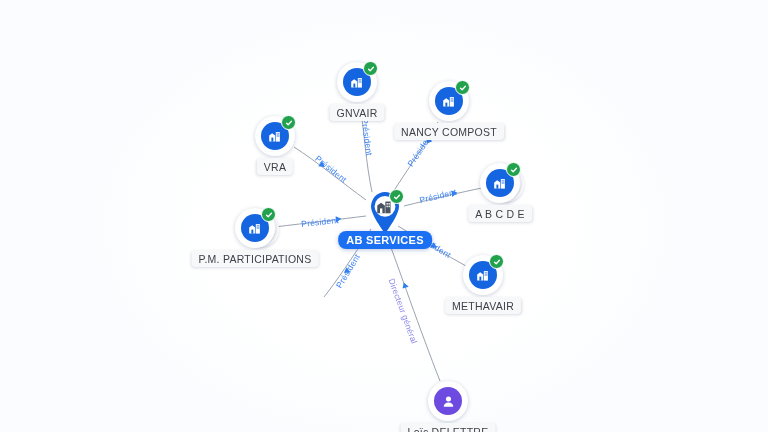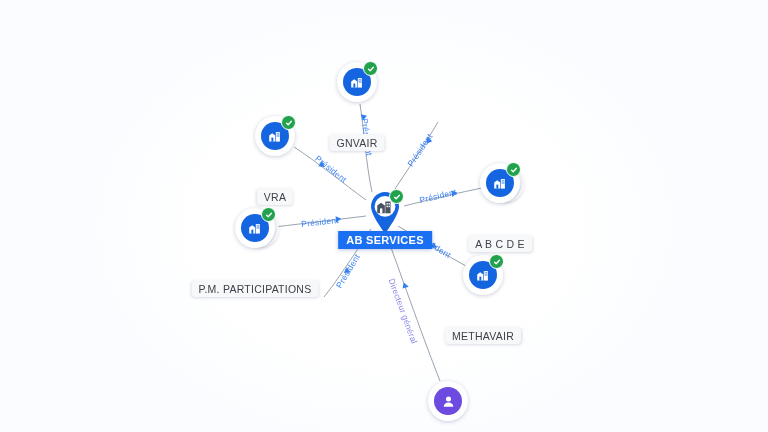--- a/index.html
+++ b/index.html
@@ -51,39 +51,38 @@
   }
   .badge svg{display:block;}
 
   
   .label{
     position:absolute;left:50%;top:42px;transform:translateX(-50%);
     background:#f7f8fa;color:#3d4148;
     font-size:10.5px;letter-spacing:.25px;white-space:nowrap;
     padding:2.5px 7px;border-radius:4px;
     box-shadow:0 1px 3px rgba(20,40,90,.16);
-    margin-top:30px;
   }
 
   
   #center-node{position:absolute;transform:translate(-50%,-50%);}
   .pin-wrap{position:relative;width:34px;height:44px;}
   .pin{position:absolute;left:0;top:0;width:34px;height:44px;}
   .pin-badge{
     position:absolute;right:-2px;top:-1px;
     width:13px;height:13px;border-radius:50%;
     background:#22a24c;border:1.6px solid #ffffff;
     display:flex;align-items:center;justify-content:center;
     z-index:3;
   }
   .center-label{
     position:absolute;left:50%;top:41px;transform:translateX(-50%);
     background:#1a6ff2;color:#ffffff;
     font-size:11px;font-weight:bold;letter-spacing:.3px;white-space:nowrap;
-    padding:3px 8px;border-radius:0;
+    padding:3px 8px;border-radius:8px;
     box-shadow:0 1px 4px rgba(20,60,140,.3);
   }
 
   
   .edge-label{
     position:absolute;transform-origin:50% 50%;
     font-size:8.5px;letter-spacing:.2px;white-space:nowrap;
     color:#3b82f6;pointer-events:none;
   }
   .edge-label.dg{color:#8b87e8;}
@@ -175,20 +174,43 @@
       </div>
       <div class="badge">
         <svg width="8" height="8" viewBox="0 0 10 10">
           <path d="M2 5.2 L4 7.2 L8 2.9" stroke="#ffffff" stroke-width="1.7" fill="none" stroke-linecap="round" stroke-linejoin="round"></path>
         </svg>
       </div>
       <div class="label">GNVAIR</div>
     </div>
   </div>
 
+  <div class="node" style="left:449px;top:101px;">
+    <div class="node-hit">
+      <div class="disc">
+        <div class="inner">
+          <svg width="16" height="16" viewBox="0 0 16 16">
+            <path fill="#ffffff" d="M2.2 13.6V7.4l3-2.2 3 2.2v6.2z"></path>
+            <path fill="#ffffff" d="M8.8 13.6V4.1h4.1v9.5z"></path>
+            <rect x="9.7" y="5.3" width="1" height="1.2" fill="#1565e0"></rect>
+            <rect x="11.3" y="5.3" width="1" height="1.2" fill="#1565e0"></rect>
+            <rect x="9.7" y="7.4" width="1" height="1.2" fill="#1565e0"></rect>
+            <rect x="11.3" y="7.4" width="1" height="1.2" fill="#1565e0"></rect>
+            <rect x="4.4" y="9.6" width="1.9" height="4" fill="#1565e0"></rect>
+          </svg>
+        </div>
+      </div>
+      <div class="badge">
+        <svg width="8" height="8" viewBox="0 0 10 10">
+          <path d="M2 5.2 L4 7.2 L8 2.9" stroke="#ffffff" stroke-width="1.7" fill="none" stroke-linecap="round" stroke-linejoin="round"></path>
+        </svg>
+      </div>
+      <div class="label">NANCY COMPOST</div>
+    </div>
+  </div>
 
   <div class="node" style="left:500px;top:183px;">
     <div class="node-hit">
       <div class="stack s1"></div>
       <div class="stack s2"></div>
       <div class="disc">
         <div class="inner">
           <svg width="16" height="16" viewBox="0 0 16 16">
             <path fill="#ffffff" d="M2.2 13.6V7.4l3-2.2 3 2.2v6.2z"></path>
             <path fill="#ffffff" d="M8.8 13.6V4.1h4.1v9.5z"></path>

